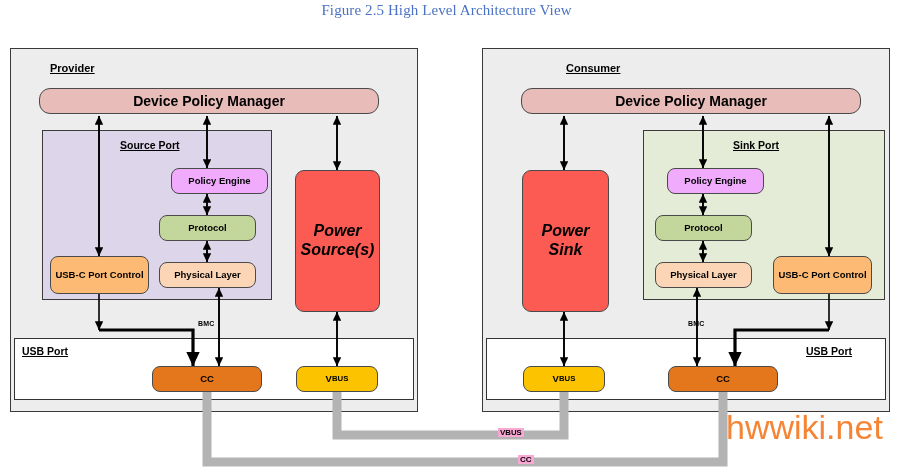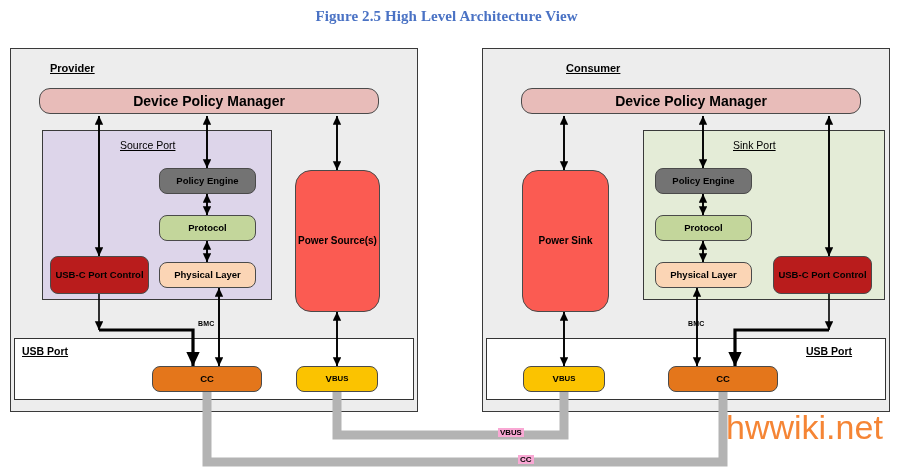--- a/index.html
+++ b/index.html
@@ -2,41 +2,41 @@
 <html><head>
 <meta charset="utf-8">
 <style>
   html,body{margin:0;padding:0;background:#ffffff;}
   body{width:900px;height:474px;position:relative;overflow:hidden;
        font-family:"Liberation Sans", sans-serif;}
 
   #stage{position:absolute;left:0;top:0;width:900px;height:474px;}
 
   .fig-title{
-    position:absolute;left:0;top:8px;width:893px;text-align:center;
-    font-family:"Liberation Serif", serif;font-weight:bold;font-size:15px;
+    position:absolute;left:0;top:2px;width:893px;text-align:center;
+    font-family:"Liberation Serif", serif;font-weight:normal;font-size:15px;
     color:#4a72c4;letter-spacing:.1px;
   }
 
   
   .device{
     position:absolute;background:#ededed;border:1.5px solid #3a3a3a;
     box-sizing:border-box;
   }
   .device-label{
     position:absolute;font-size:11px;font-weight:bold;color:#000;
     text-decoration:underline;white-space:nowrap;
   }
 
   
   .portbox{position:absolute;box-sizing:border-box;border:1.2px solid #3a3a3a;}
   .portbox.source{background:#ddd5ea;}
   .portbox.sink{background:#e4ecd7;}
   .port-label{
-    position:absolute;font-size:10.5px;font-weight:normal;color:#000;
+    position:absolute;font-size:10.5px;font-weight:bold;color:#000;
     text-decoration:underline;white-space:nowrap;text-align:center;
   }
 
   
   .usbport{
     position:absolute;background:#ffffff;border:1.4px solid #333;
     box-sizing:border-box;
   }
   .usbport-label{
     position:absolute;font-size:10.5px;font-weight:bold;color:#000;
@@ -44,25 +44,25 @@
   }
 
   
   .blk{
     position:absolute;box-sizing:border-box;border:1.2px solid #4a4a4a;
     border-radius:8px;display:flex;align-items:center;justify-content:center;
     text-align:center;font-size:9.5px;font-weight:bold;color:#000;
     line-height:1.18;padding:1px 2px;
   }
   .blk.dpm{background:#e8bcb9;border-radius:11px;font-size:14px;}
-  .blk.pe{background:#737373;}
+  .blk.pe{background:#f0abfc;margin-left:12px;}
   .blk.proto{background:#c3d69b;}
   .blk.phy{background:#fbd5b5;}
-  .blk.ucpc{background:#b91c1c;}
-  .blk.power{background:#fb5b52;border-radius:16px;font-size:10px;}
+  .blk.ucpc{background:#fdba74;}
+  .blk.power{background:#fb5b52;border-radius:9px;font-size:16px;font-style:italic;}
   .blk.cc{background:#e4761b;}
   .blk.vbus{background:#fbc300;}
 
   .sc{font-size:7.8px;}   
 
   
   svg.layer{position:absolute;left:0;top:0;width:900px;height:474px;
             overflow:visible;pointer-events:none;}
 
   .bmc-label{

